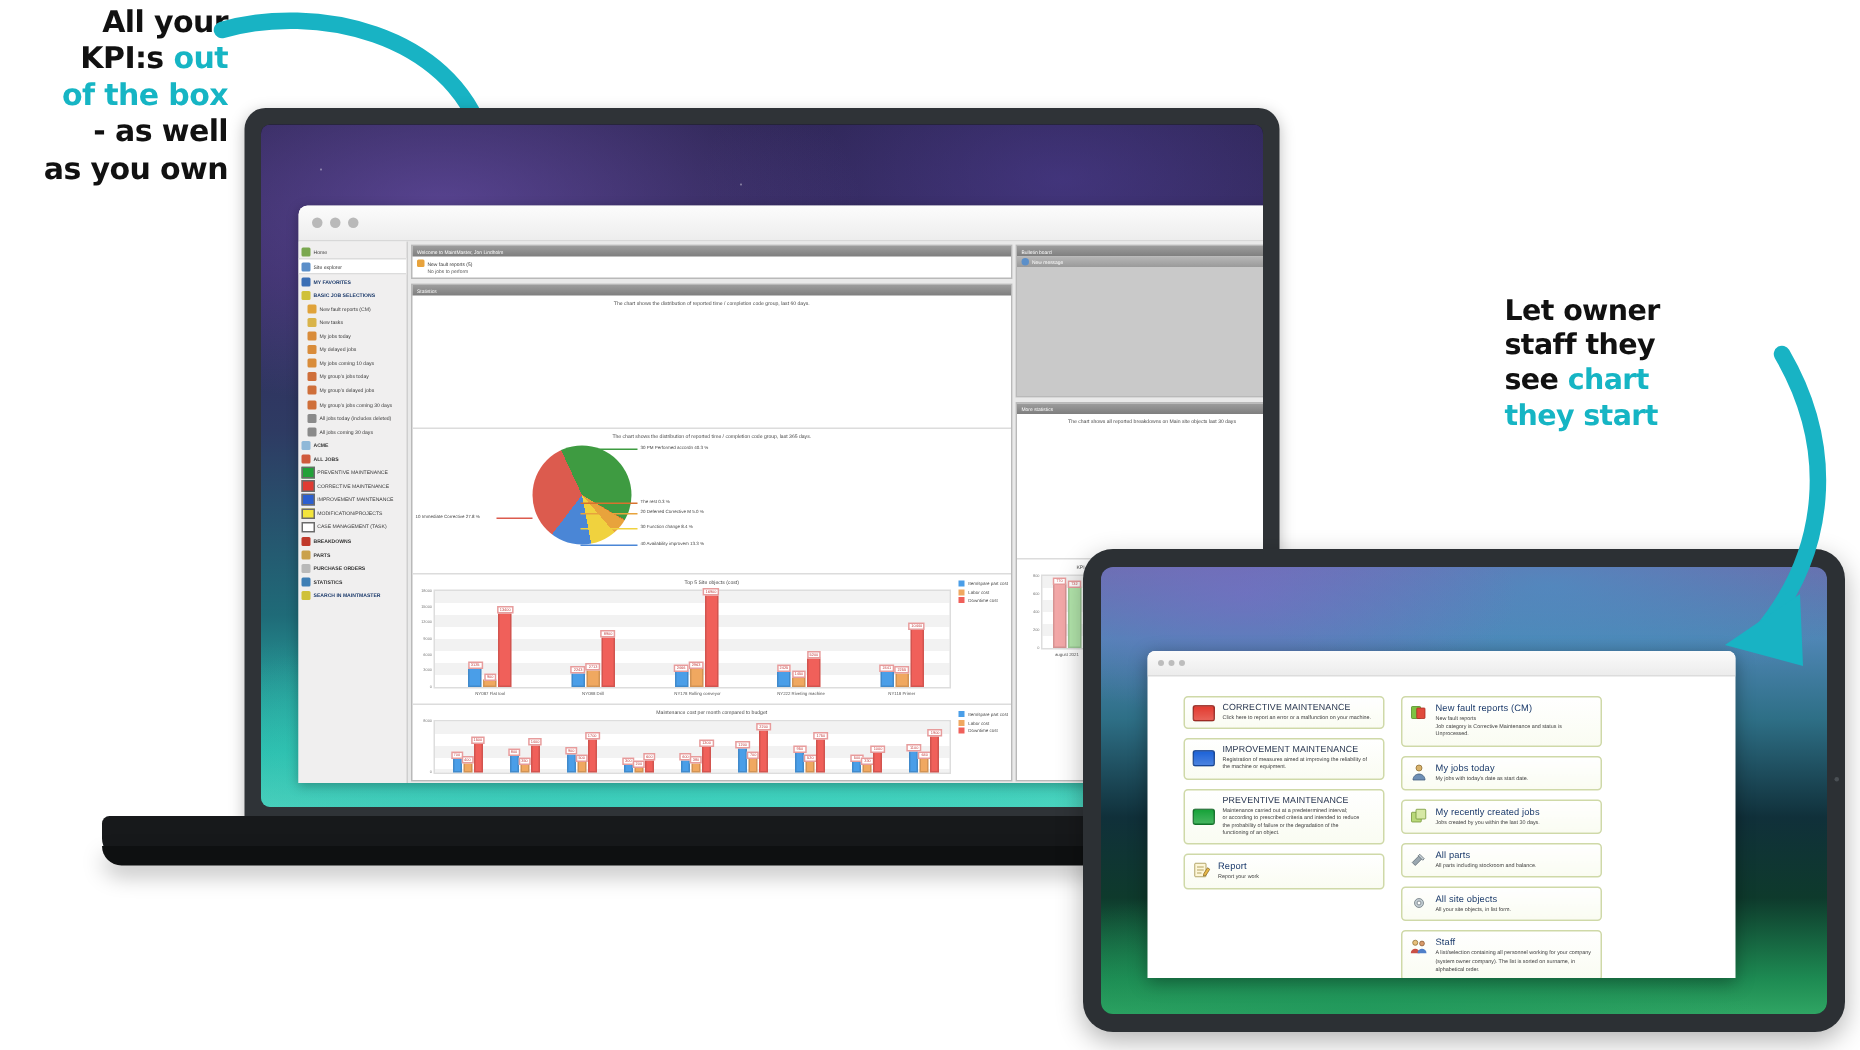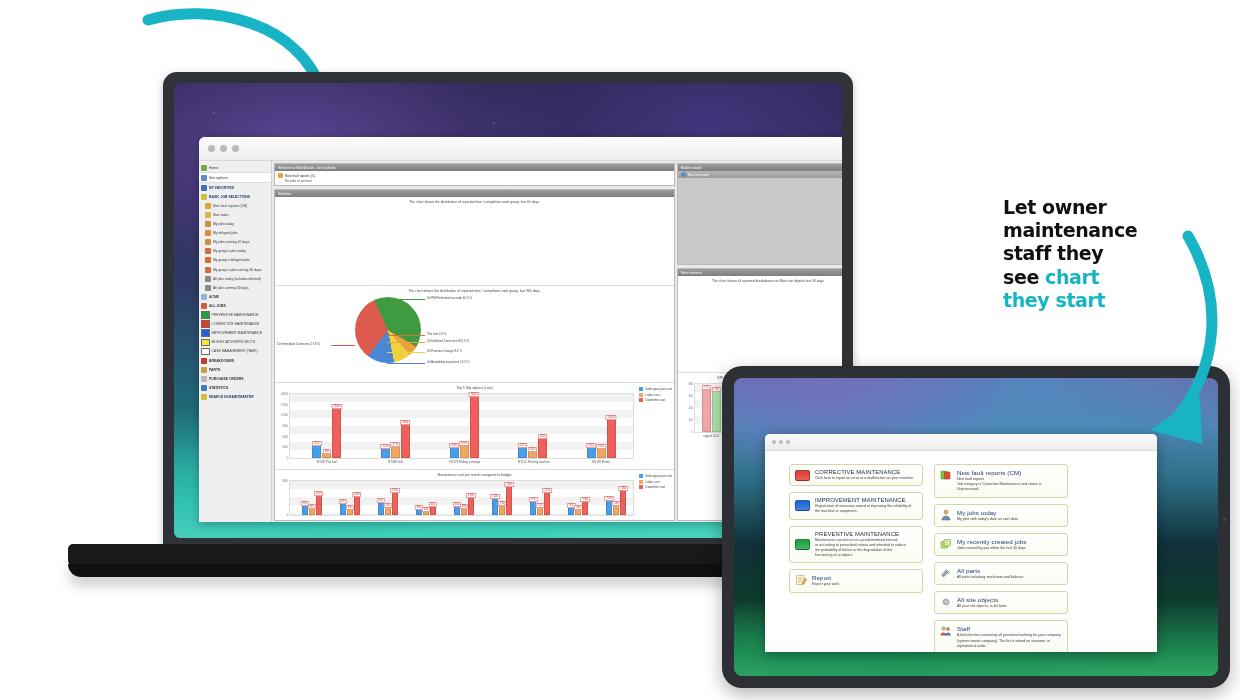--- a/index.html
+++ b/index.html
@@ -113,29 +113,35 @@
   .tc-p{font-size:3.6px;color:#3d3d3d;line-height:1.45;}
   .sq{width:13px;height:9px;border-radius:2px;flex:0 0 13px;}
   .ico{width:12px;height:12px;flex:0 0 12px;}
   .tb-cam{position:absolute;right:4px;top:152px;width:3px;height:3px;border-radius:50%;background:#4a4f54;}
 </style>
 </head>
 <body>
 
 <div class="stage">
 
+  <div class="callout" id="callout-left">
+    <span class="ln"><span>All your</span><span class="hl"></span></span>
+    <span class="ln"><span>KPI:s </span><span class="hl">out</span></span>
+    <span class="ln"><span></span><span class="hl">of the box</span></span>
+    <span class="ln"><span>- as well</span><span class="hl"></span></span>
+    <span class="ln"><span>as you own</span><span class="hl"></span></span>
+  </div>
 
   <svg class="arrow" style="left:140px;top:0px;" width="220" height="160" viewBox="0 0 220 160">
     <path d="M8 20 C70 2, 160 22, 182 92" stroke="#18b3c4" stroke-width="11" fill="none" stroke-linecap="round"></path>
     <path d="M156 84 L186 135 L212 80 Z" fill="#18b3c4"></path>
   </svg>
 
   <div class="callout" id="callout-right">
     <span class="ln"><span>Let owner</span><span class="hl"></span></span>
-    <span class="ln"><span>maintenance</span><span class="hl"></span></span>
     <span class="ln"><span>staff they</span><span class="hl"></span></span>
     <span class="ln"><span>see </span><span class="hl">chart</span></span>
     <span class="ln"><span></span><span class="hl">they start</span></span>
   </div>
 
   <svg class="arrow" style="left:1128px;top:228px;z-index:9;" width="110" height="230" viewBox="0 0 110 230">
     <path d="M60 8 C96 70, 92 140, 44 196" stroke="#18b3c4" stroke-width="11" fill="none" stroke-linecap="round"></path>
     <path d="M72 168 L22 202 L74 216 Z" fill="#18b3c4"></path>
   </svg>
 

